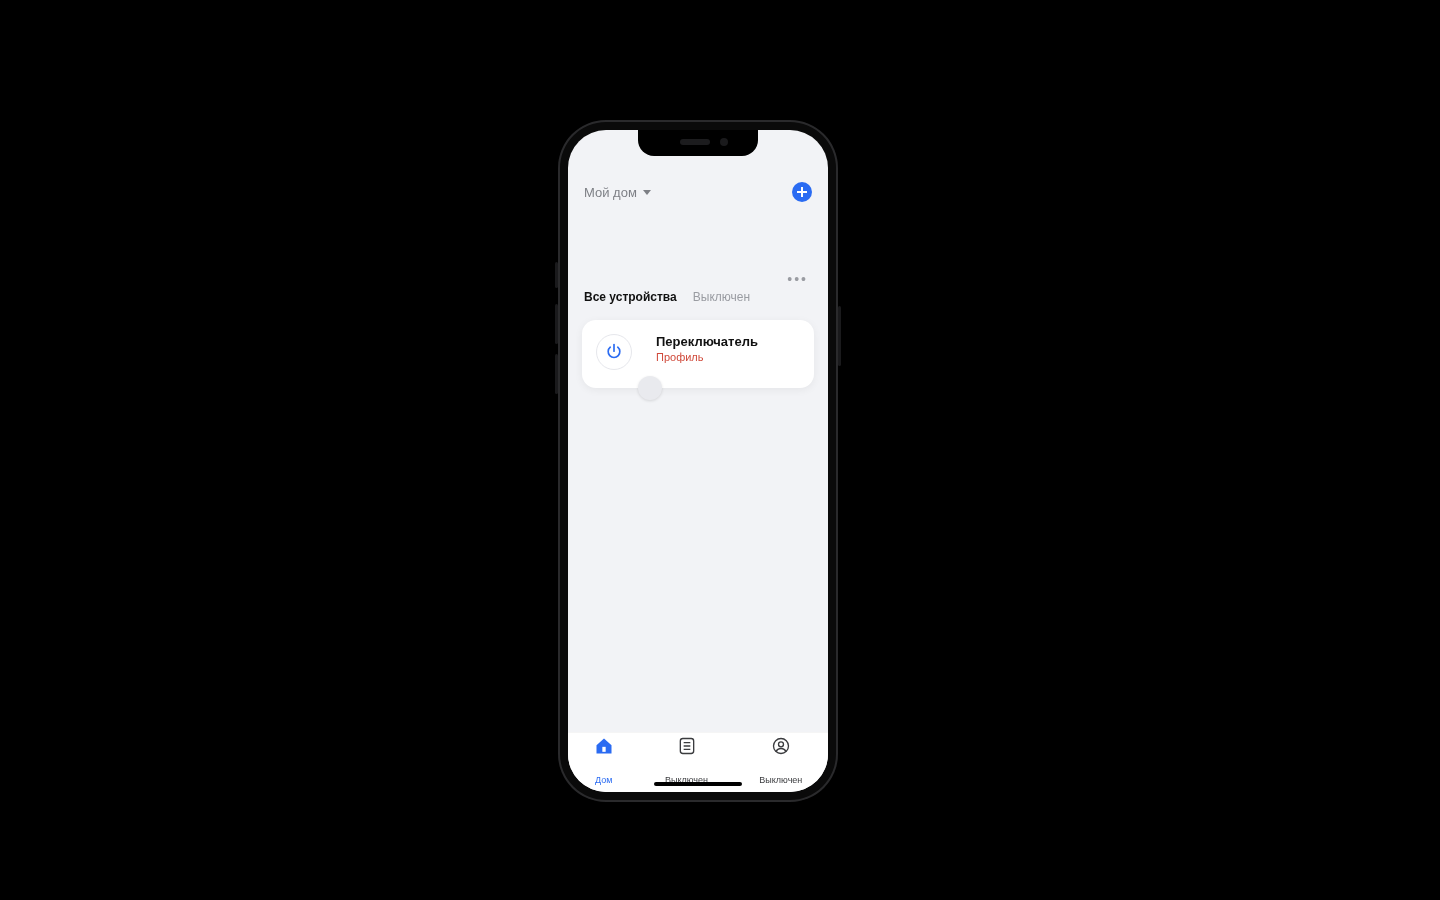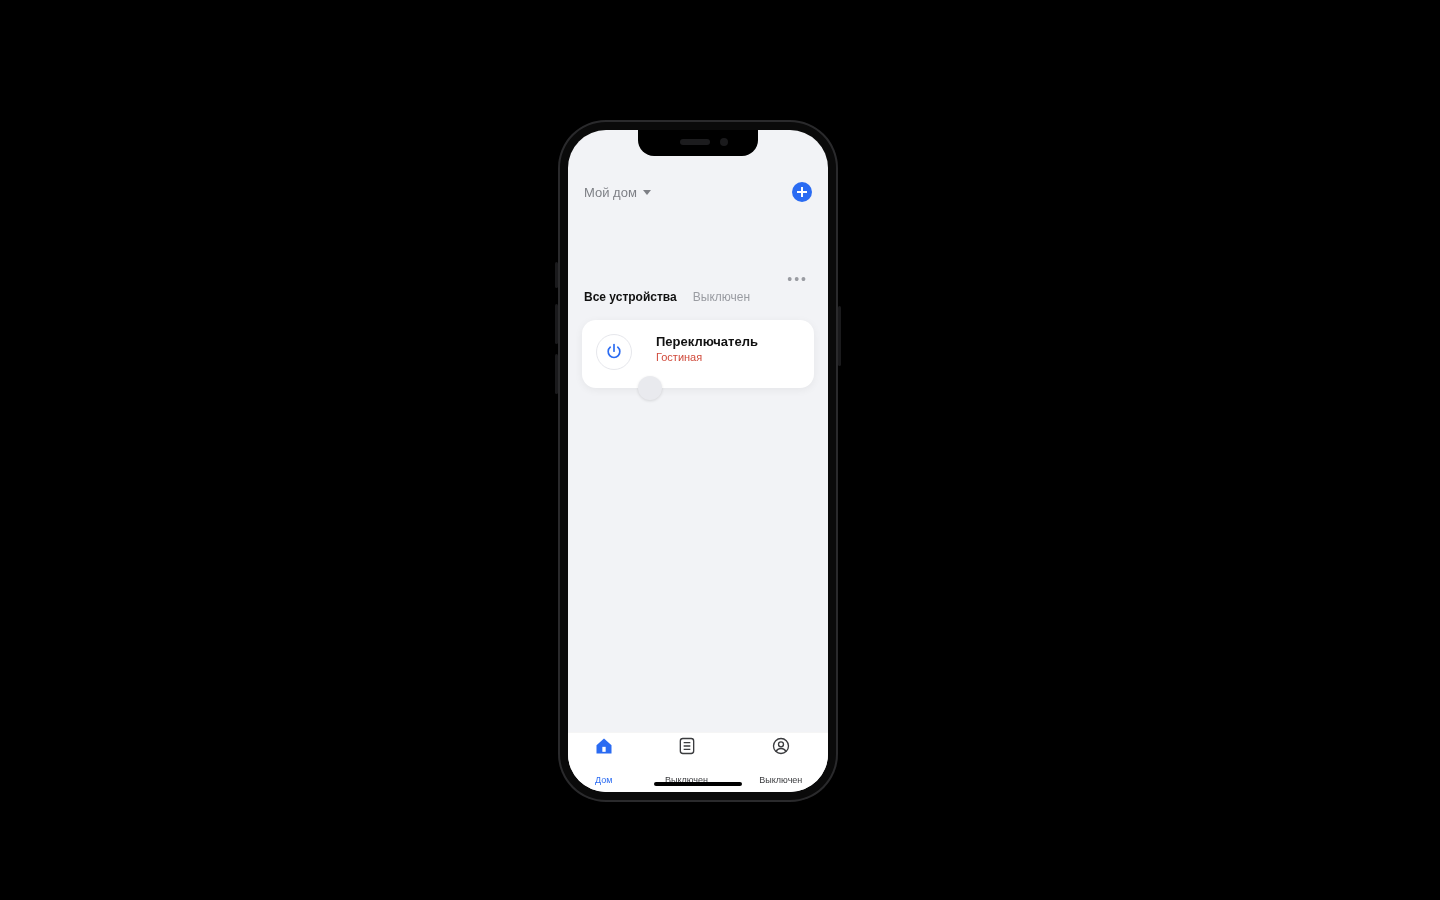--- a/index.html
+++ b/index.html
@@ -282,21 +282,21 @@
         <div class="content">
           <div class="device-card">
             <div class="device-icon-wrap">
               <svg width="20" height="20" viewBox="0 0 24 24" fill="none">
                 <path d="M12 3v8" stroke="#2a6bf2" stroke-width="2" stroke-linecap="round"></path>
                 <path d="M7.5 6.2a7 7 0 1 0 9 0" stroke="#2a6bf2" stroke-width="2" stroke-linecap="round"></path>
               </svg>
             </div>
             <div class="device-text">
               <div class="device-title">Переключатель</div>
-              <div class="device-status">Гостиная</div>
+              <div class="device-status">Профиль</div>
             </div>
             <div class="toggle-knob"></div>
           </div>
         </div>
 
         <div class="tabbar">
           <div class="tabbar-item active">
             <svg width="20" height="20" viewBox="0 0 24 24">
               <path d="M3 11 L12 3 L21 11 V21 H3 Z" fill="#2a6bf2"></path>
               <rect x="10" y="13" width="4" height="6" fill="#fff"></rect>

